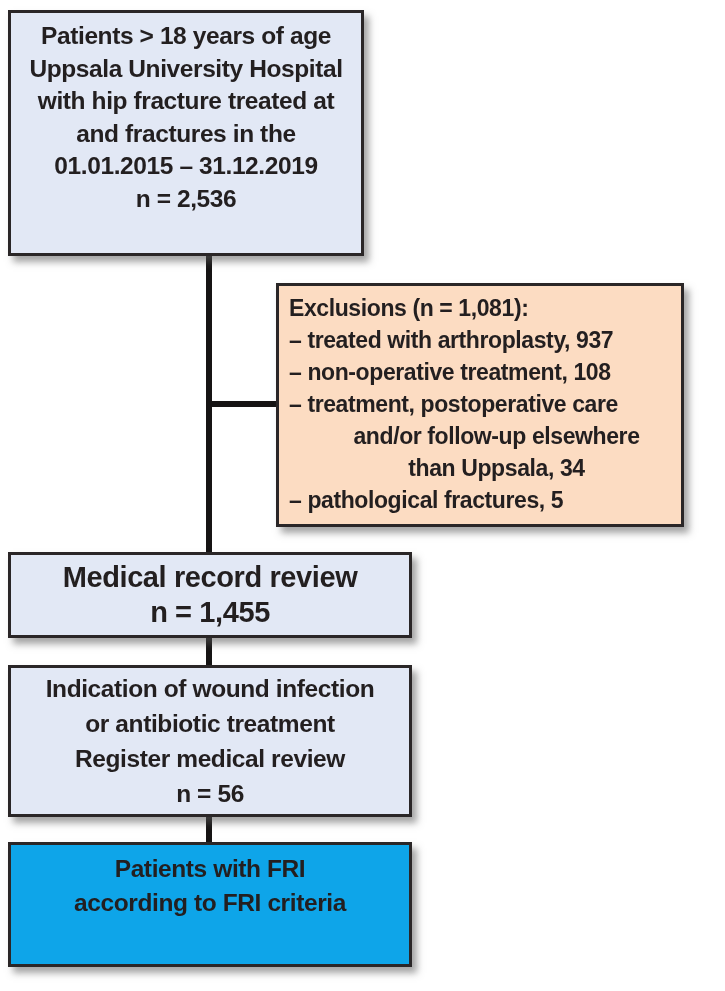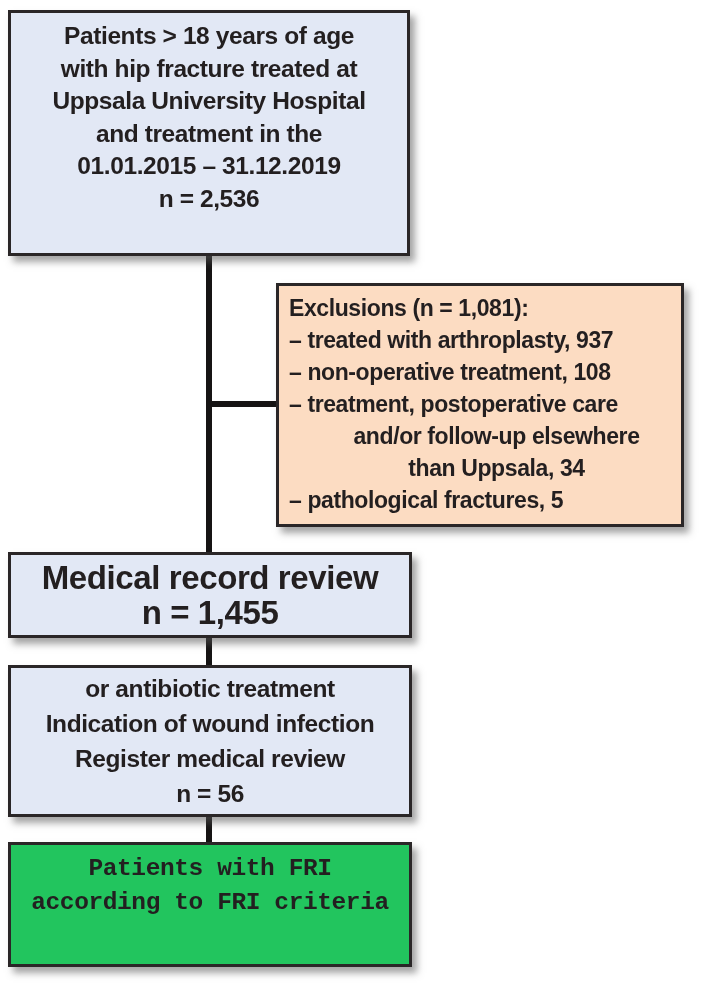--- a/index.html
+++ b/index.html
@@ -20,38 +20,38 @@
     position: absolute;
     border: 3px solid #2a2627;
     box-shadow: 5px 6px 7px rgba(90, 90, 90, 0.55);
     box-sizing: border-box;
     z-index: 2;
     font-weight: 700;
     letter-spacing: -0.4px;
   }
   .box.blue  { background: #e2e8f5; }
   .box.peach { background: #fcdcc2; }
-  .box.green { background: #22c55e; font-family: Liberation Mono, monospace; }
+  .box.green { background: #0ea5e9; }
 
   .box.centered { text-align: center; }
 
   .line {
     line-height: 32px;
     font-size: 24px;
     white-space: nowrap;
   }
-  .box-cohort { left: 8px; top: 10px; width: 402px; height: 246px; padding-top: 7px; }
+  .box-cohort { left: 8px; top: 10px; width: 356px; height: 246px; padding-top: 7px; }
   .box-cohort .line { line-height: 32.5px; font-size: 24.5px; }
 
   .box-exclusions { left: 276px; top: 283px; width: 408px; height: 244px; padding: 6px 4px 0 10px; text-align: left; }
   .box-exclusions .line { font-size: 23px; line-height: 32px; }
   .box-exclusions .line.indent { padding-left: 27px; text-align: center; }
 
   .box-review { left: 8px; top: 552px; width: 404px; height: 86px; padding-top: 5px; }
-  .box-review .line { line-height: 35px; font-size: 33px; }
+  .box-review .line { line-height: 35px; font-size: 29px; }
 
   .box-indication { left: 8px; top: 665px; width: 404px; height: 152px; padding-top: 3px; }
   .box-indication .line { line-height: 35px; font-size: 24.5px; }
 
   .box-fri { left: 8px; top: 842px; width: 404px; height: 125px; padding-top: 7px; }
   .box-fri .line { line-height: 34px; font-size: 24.5px; }
 
   .connector {
     position: absolute;
     background: #161414;
@@ -67,45 +67,45 @@
 
 <div class="canvas">
 
   <div class="connector v1"></div>
   <div class="connector h1"></div>
   <div class="connector v2"></div>
   <div class="connector v3"></div>
 
   <div class="box blue centered box-cohort">
     <div class="line">Patients &gt; 18 years of age</div>
+    <div class="line">Uppsala University Hospital</div>
     <div class="line">with hip fracture treated at</div>
-    <div class="line">Uppsala University Hospital</div>
-    <div class="line">and treatment in the</div>
+    <div class="line">and fractures in the</div>
     <div class="line">01.01.2015 – 31.12.2019</div>
     <div class="line">n = 2,536</div>
   </div>
 
   <div class="box peach box-exclusions">
     <div class="line">Exclusions (n = 1,081):</div>
     <div class="line">– treated with arthroplasty, 937</div>
     <div class="line">– non-operative treatment, 108</div>
     <div class="line">– treatment, postoperative care</div>
     <div class="line indent">and/or follow-up elsewhere</div>
     <div class="line indent">than Uppsala, 34</div>
     <div class="line">– pathological fractures, 5</div>
   </div>
 
   <div class="box blue centered box-review">
     <div class="line">Medical record review</div>
     <div class="line">n = 1,455</div>
   </div>
 
   <div class="box blue centered box-indication">
+    <div class="line">Indication of wound infection</div>
     <div class="line">or antibiotic treatment</div>
-    <div class="line">Indication of wound infection</div>
     <div class="line">Register medical review</div>
     <div class="line">n = 56</div>
   </div>
 
   <div class="box green centered box-fri">
     <div class="line">Patients with FRI</div>
     <div class="line">according to FRI criteria</div>
   </div>
 
 </div>

